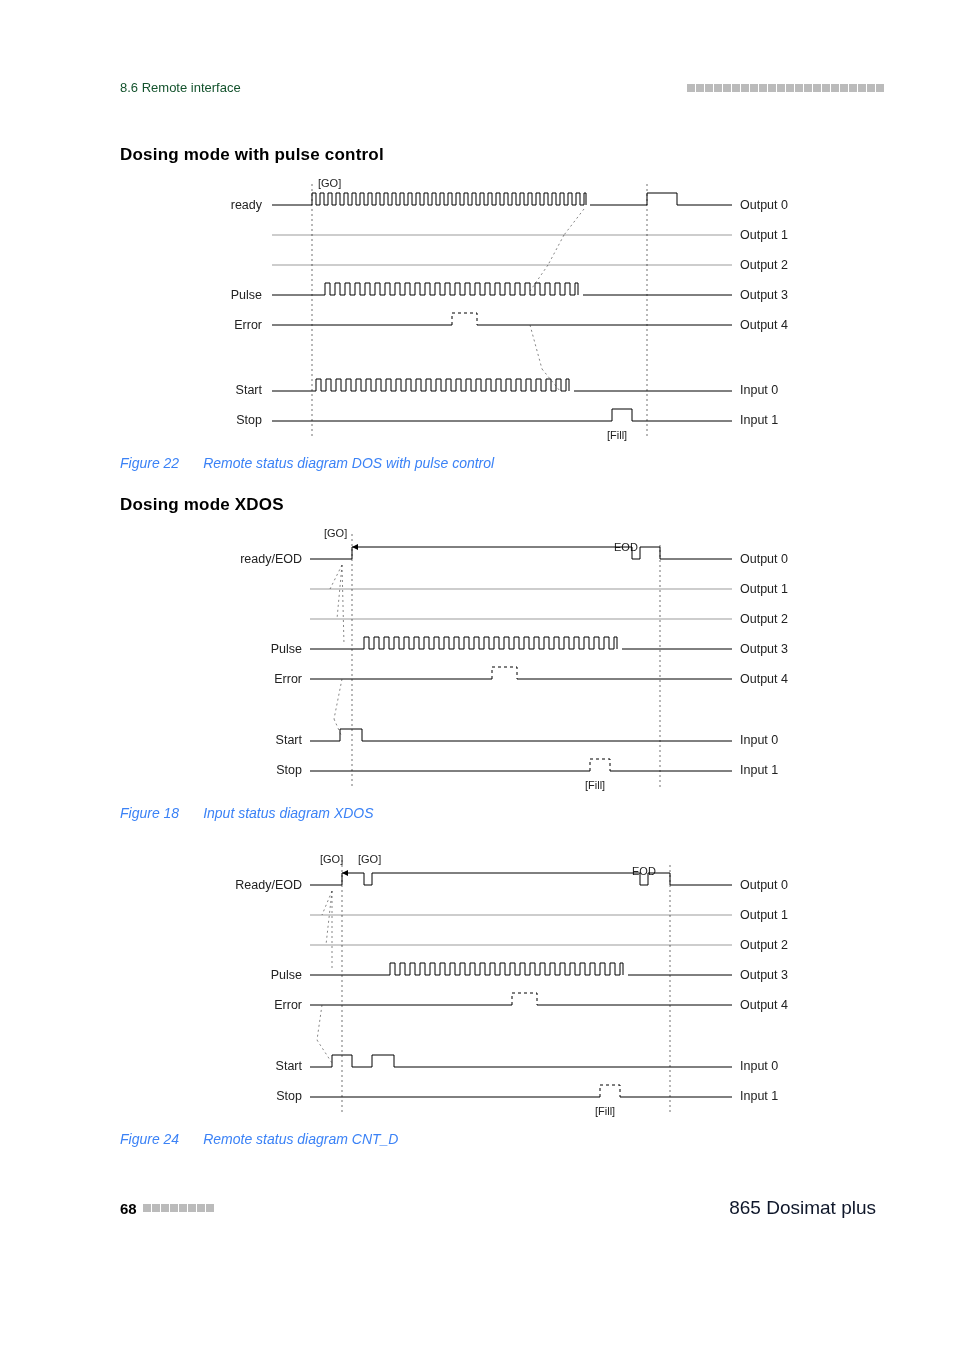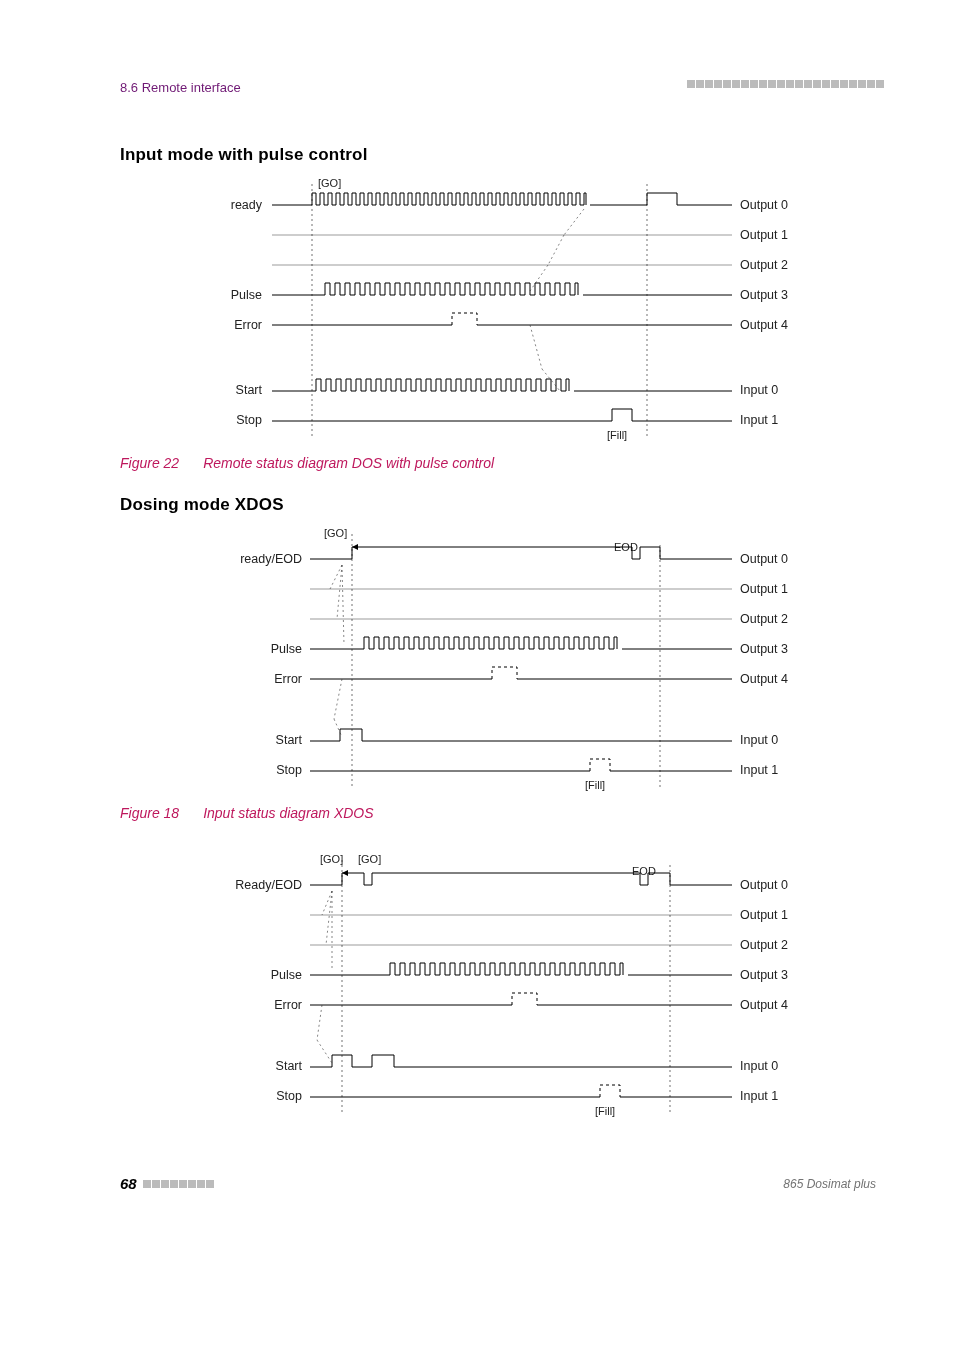--- a/index.html
+++ b/index.html
@@ -9,24 +9,24 @@
     color: #000;
     background: #fff;
     width: 954px;
   }
   .page {
     padding: 80px 70px 40px 120px;
   }
   .header-row {
     display: flex;
     justify-content: space-between;
-    align-items: flex-start;
+    align-items: center;
     margin-bottom: 50px;
     font-size: 13px;
-    color: #701a75;
+    color: #14532d;
   }
   .header-squares {
     display: flex;
     gap: 1px;
   }
   .header-squares div {
     width: 8px;
     height: 8px;
     background: #bbb;
   }
@@ -38,52 +38,51 @@
   }
   .diagram {
     position: relative;
     margin: 0 auto 6px auto;
     width: 620px;
   }
   svg { display: block; }
   .fig-caption {
     font-style: italic;
     font-size: 14px;
-    color: #be185d;
+    color: #3b82f6;
     margin-bottom: 24px;
     margin-top: 2px;
   }
   .fig-caption .fignum { margin-right: 24px; }
   .sig-label { font-size: 12.5px; fill: #222; }
   .small-label { font-size: 11px; fill: #222; }
   .footer-row {
     display: flex;
     justify-content: space-between;
     align-items: center;
     margin-top: 50px;
     padding-right: 8px;
-    font-style: italic;
   }
   .footer-left {
     display: flex;
     align-items: center;
     gap: 6px;
     font-size: 15px;
     font-weight: 700;
   }
   .footer-squares {
     display: flex;
     gap: 1px;
   }
   .footer-squares div {
     width: 8px;
     height: 8px;
     background: #bbb;
   }
-  .footer-right { font-size: 12px; color: #737373; }
+  .footer-right { font-size: 19px; color: #0f172a; }
 </style>
 </head>
 <body>
 
 <div class="page">
 
   <div class="header-row">
     <span>8.6 Remote interface</span>
     <div class="header-squares">
       <div></div>
@@ -104,21 +103,21 @@
         <div></div>
         <div></div>
         <div></div>
         <div></div>
         <div></div>
         <div></div>
         <div></div>
     </div>
   </div>
 
-  <div class="section-heading">Input mode with pulse control</div>
+  <div class="section-heading">Dosing mode with pulse control</div>
   <div class="diagram">
     <svg viewBox="0 0 620 280" width="620" height="280">
 
       <line x1="120" y1="15" x2="120" y2="268" stroke="#333" stroke-width="0.7" stroke-dasharray="2,3"></line>
       <line x1="455" y1="15" x2="455" y2="268" stroke="#333" stroke-width="0.7" stroke-dasharray="2,3"></line>
 
       <text x="126" y="18" class="small-label">[GO]</text>
 
       <text x="70" y="40" text-anchor="end" class="sig-label">ready</text>
       <line x1="80" y1="36" x2="120" y2="36" stroke="#000" stroke-width="1"></line>
@@ -285,20 +284,23 @@
       <text x="548" y="255" class="sig-label">Input 1</text>
       <text x="403" y="270" class="small-label">[Fill]</text>
 
       <line x1="140" y1="46" x2="130" y2="70" stroke="#333" stroke-width="0.6" stroke-dasharray="2,3"></line>
       <line x1="140" y1="46" x2="134" y2="100" stroke="#333" stroke-width="0.6" stroke-dasharray="2,3"></line>
       <line x1="140" y1="46" x2="140" y2="126" stroke="#333" stroke-width="0.6" stroke-dasharray="2,3"></line>
       <line x1="130" y1="160" x2="125" y2="195" stroke="#333" stroke-width="0.6" stroke-dasharray="2,3"></line>
       <line x1="125" y1="195" x2="140" y2="218" stroke="#333" stroke-width="0.6" stroke-dasharray="2,3"></line>
     </svg>
   </div>
+  <div class="fig-caption">
+    <span class="fignum">Figure 24</span><span>Remote status diagram CNT_D</span>
+  </div>
 
   <div class="footer-row">
     <div class="footer-left">
       <span>68</span>
       <div class="footer-squares">
         <div></div>
           <div></div>
           <div></div>
           <div></div>
           <div></div>

